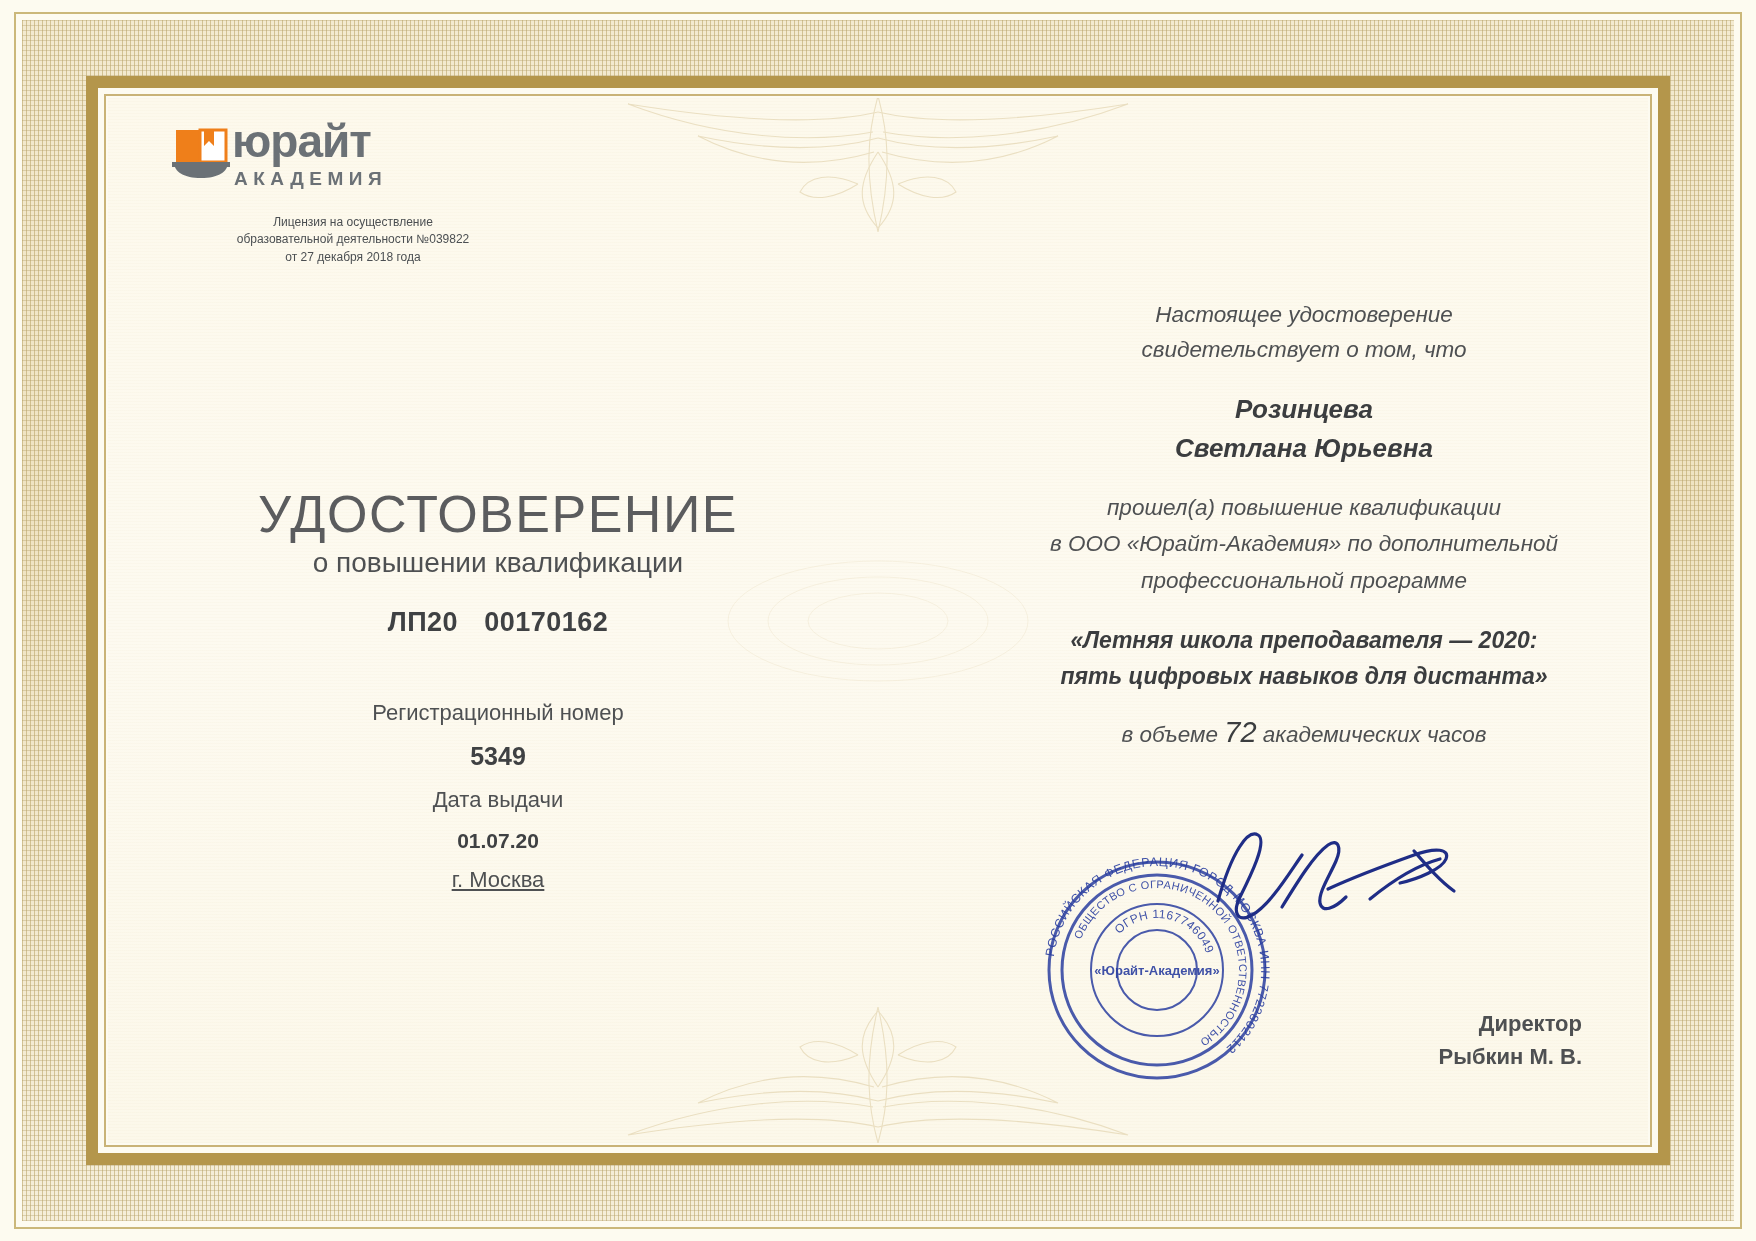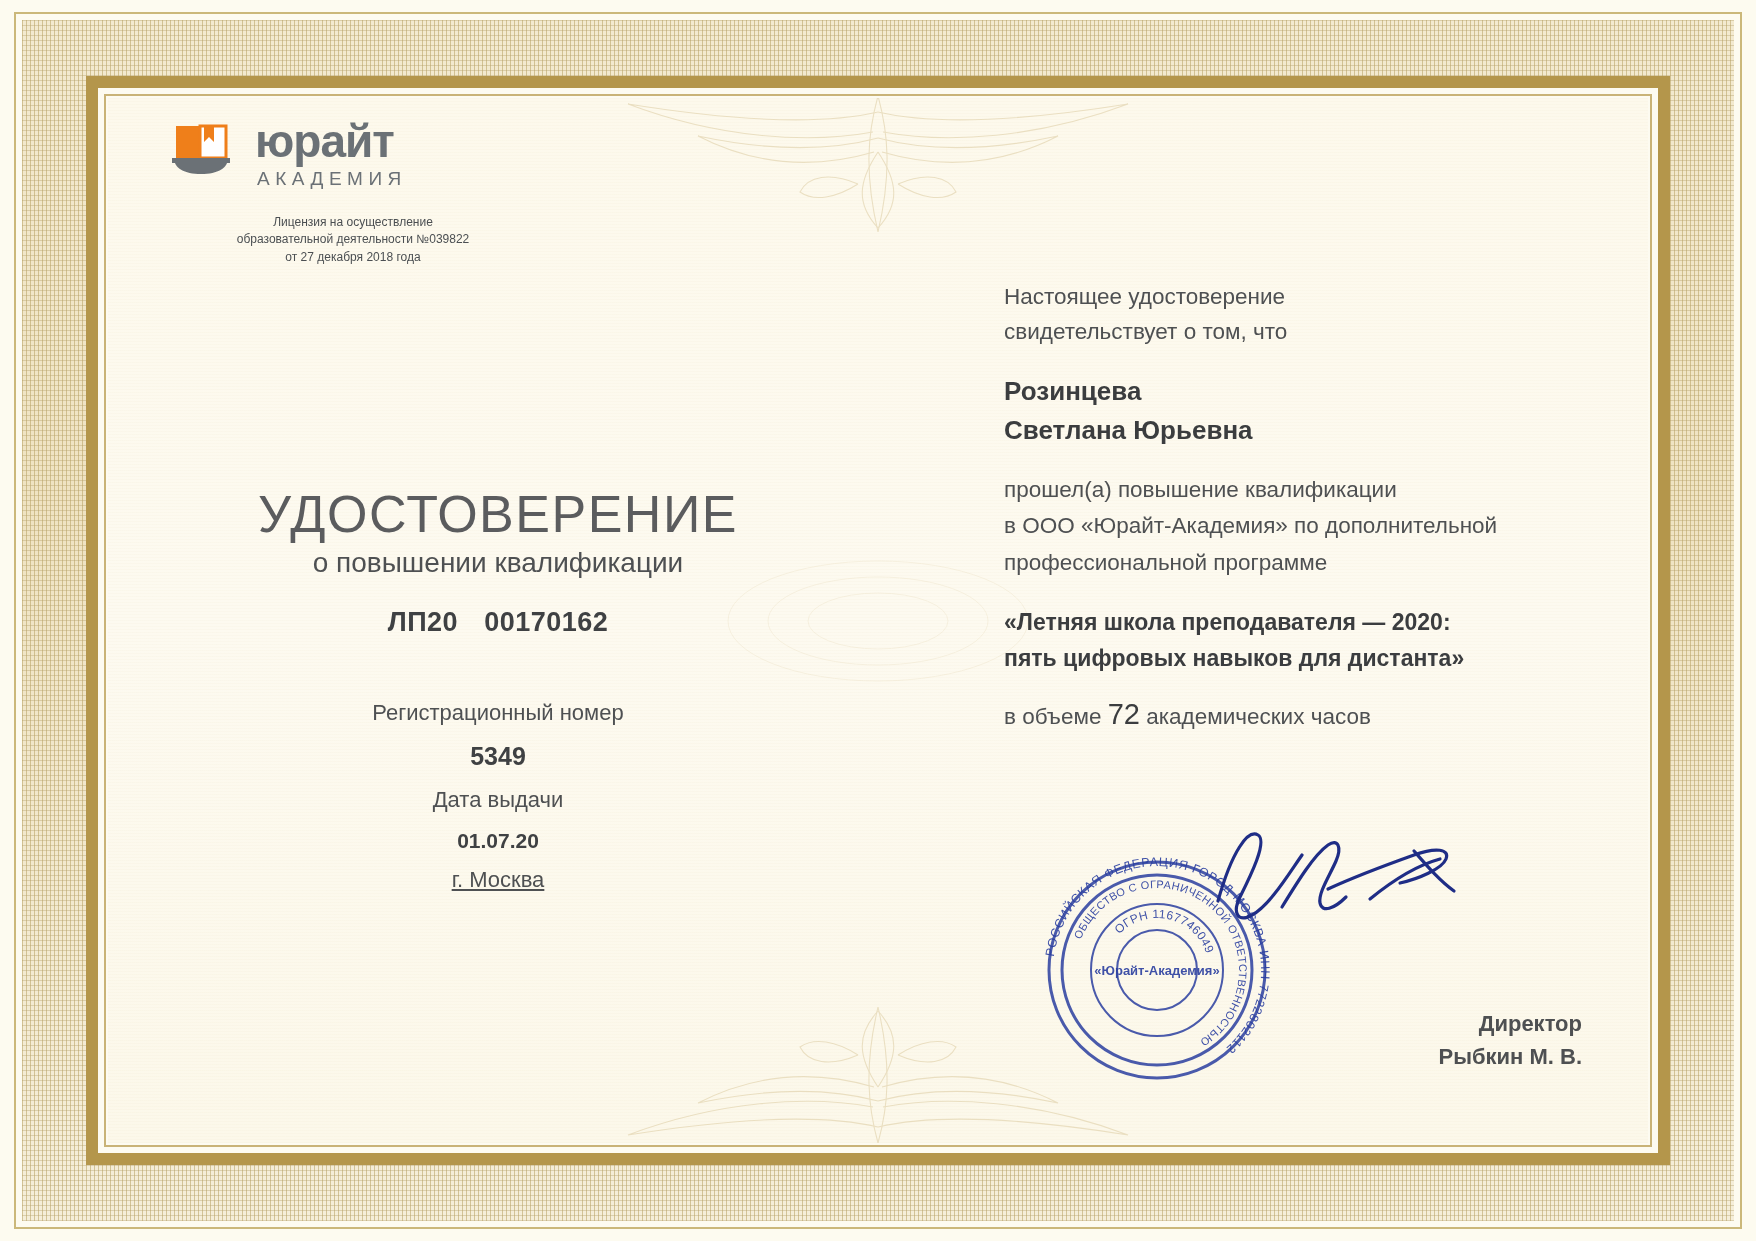--- a/index.html
+++ b/index.html
@@ -98,42 +98,43 @@
 
   
   .logo-block {
     position: absolute;
     left: 60px;
     top: 20px;
     width: 420px;
   }
   .logo-row {
     display: flex;
-    gap: 23px;
+    align-items: center;
+    gap: 0;
     padding-left: 2px;
   }
   .logo-mark {
     width: 62px;
     height: 62px;
     flex: none;
   }
   .logo-text {
     display: flex;
     flex-direction: column;
     line-height: 1;
   }
   .logo-word {
     font-size: 46px;
     font-weight: bold;
     color: #6b7176;
     letter-spacing: -1px;
   }
   .logo-sub {
     font-size: 19px;
-    font-weight: normal;
+    font-weight: bold;
     color: #6b7176;
     letter-spacing: 5.5px;
     margin-top: 5px;
     margin-left: 2px;
   }
   .license {
     margin-top: 26px;
     text-align: center;
     font-size: 12px;
     color: #4b4f52;
@@ -196,24 +197,25 @@
     margin-top: 14px;
     font-size: 22px;
     color: #4e5052;
     text-decoration: underline;
   }
 
   
   .right-col {
     position: absolute;
     right: 44px;
-    top: 182px;
+    top: 200px;
     width: 600px;
-    text-align: left;
-    color: #4e5052;
+    text-align: center;
+    color: #4e5052;
+    font-style: italic;
   }
   .r-line {
     font-size: 22.5px;
     line-height: 1.55;
   }
   .holder-name {
     margin-top: 22px;
     font-size: 26px;
     font-weight: bold;
     color: #3b3d3f;

